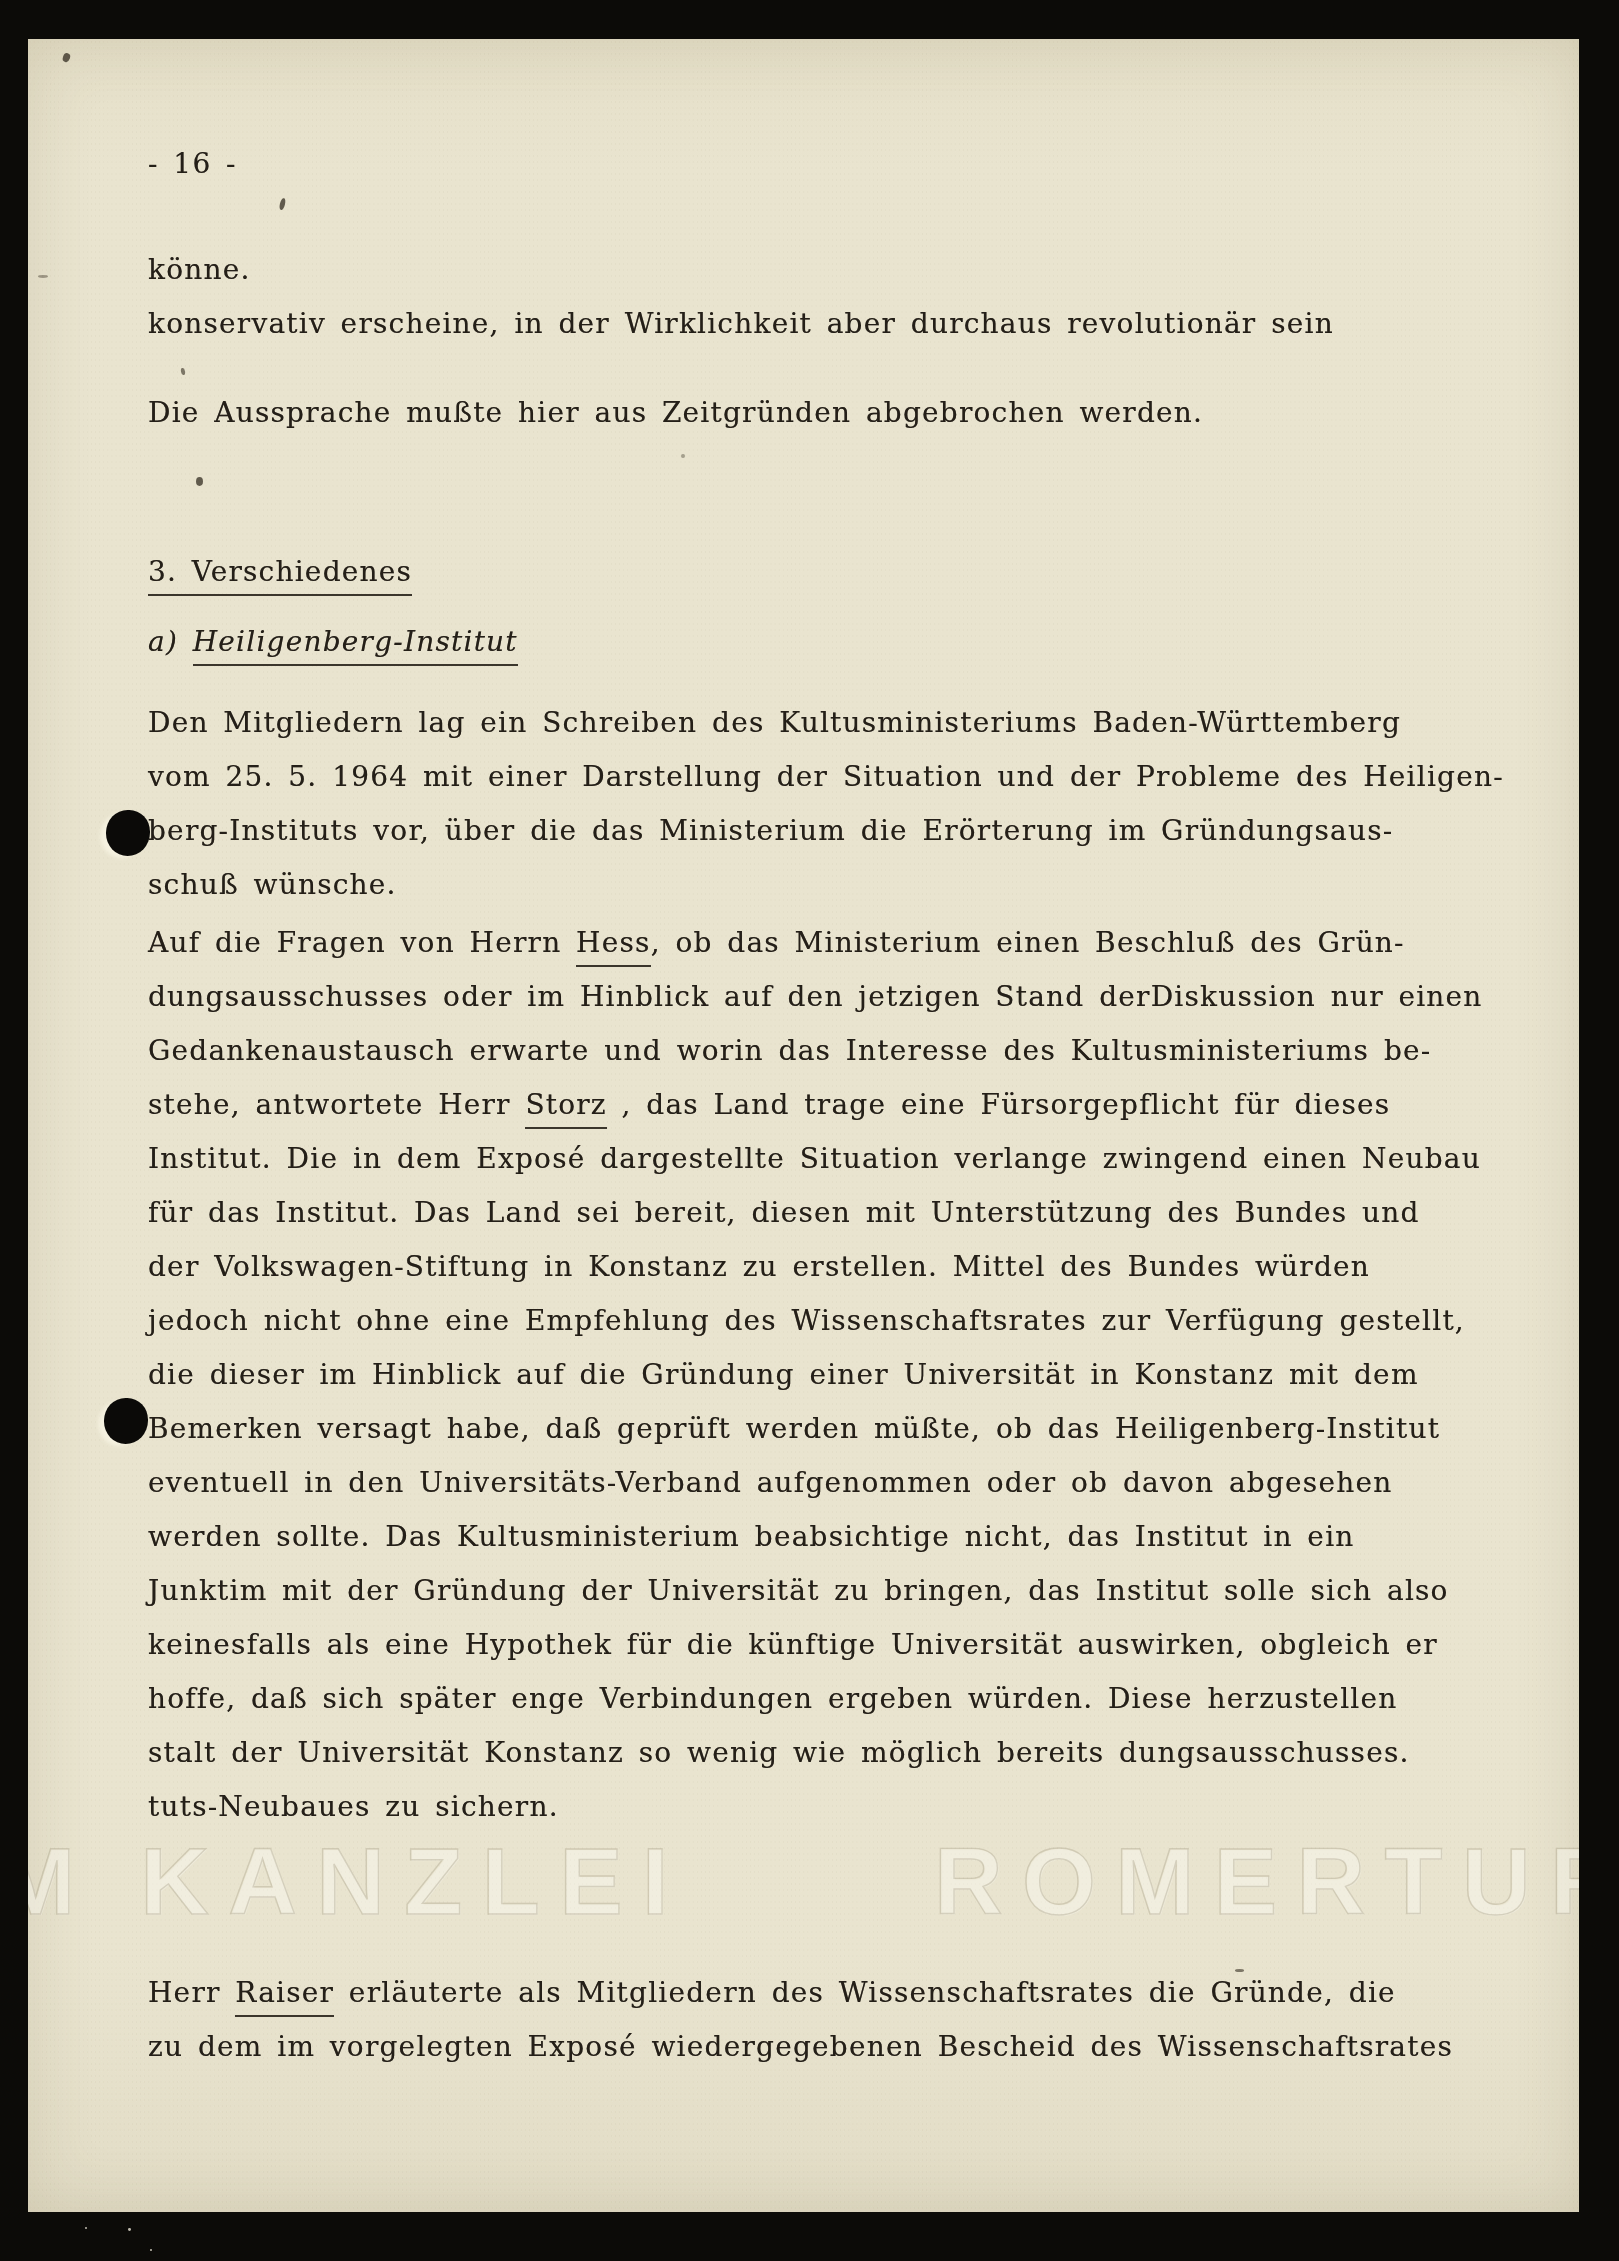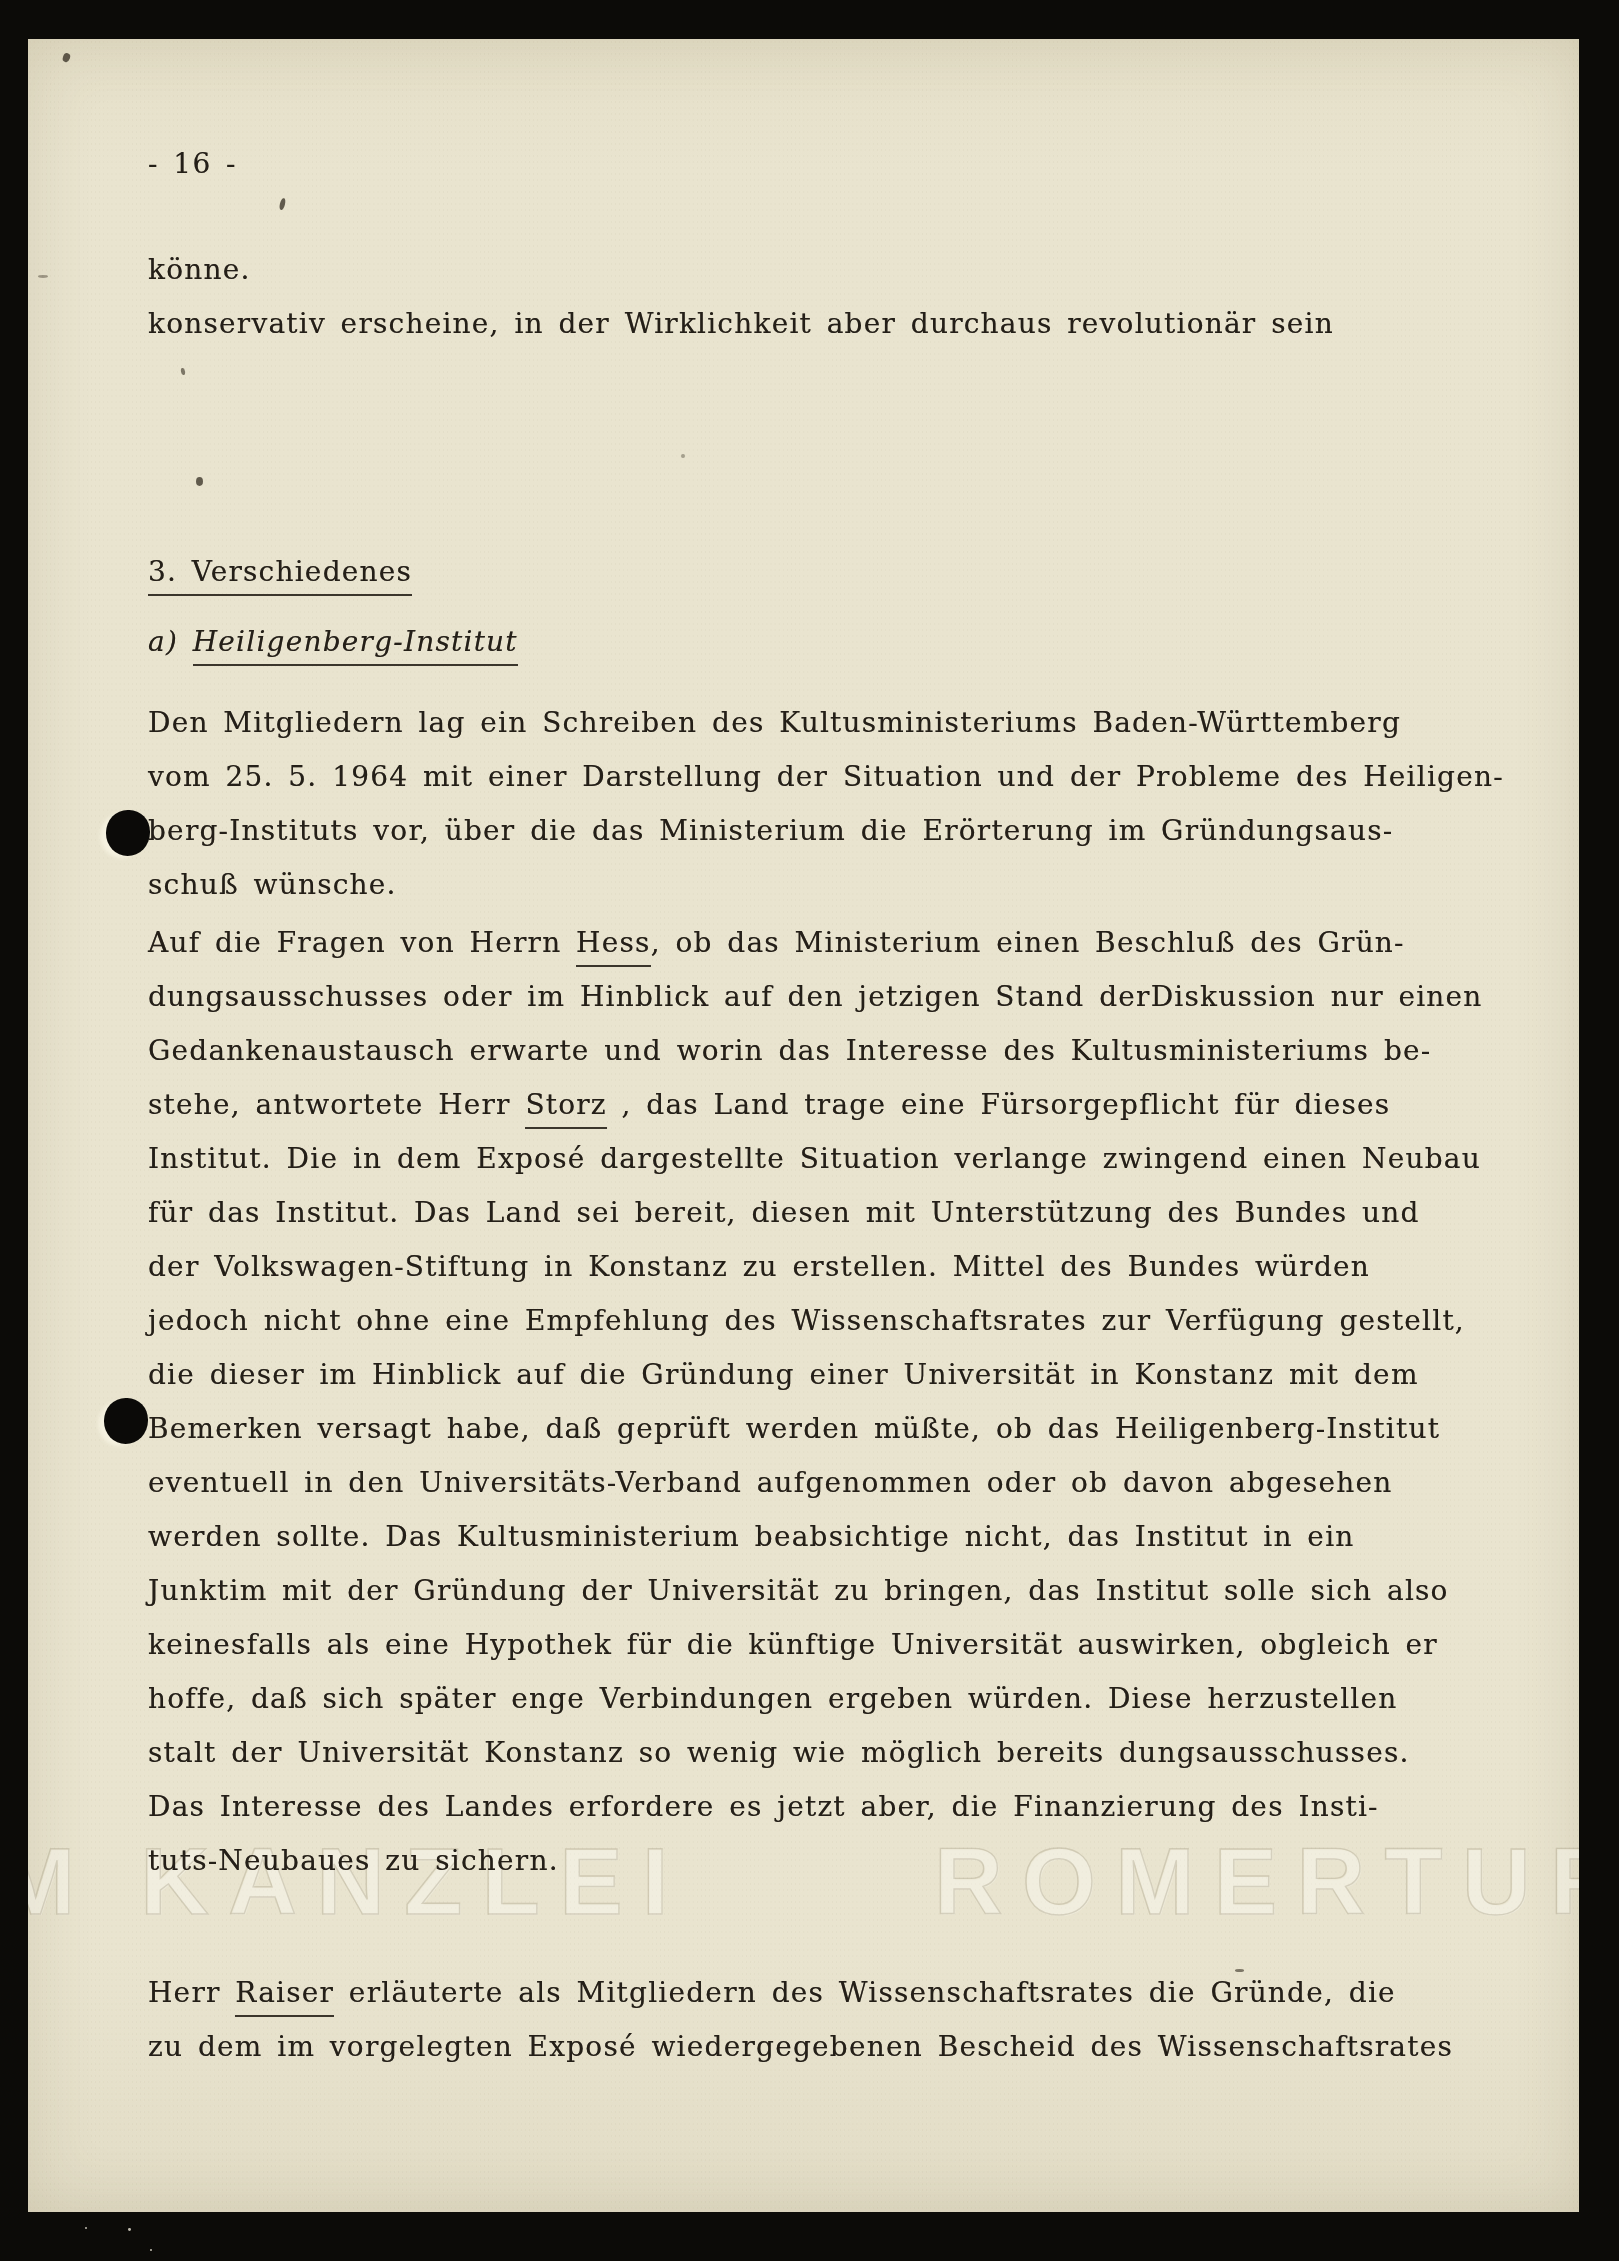--- a/index.html
+++ b/index.html
@@ -125,20 +125,23 @@
     <div class="watermark watermark-left">M KANZLEI</div>
     <div class="watermark watermark-right">ROMERTURM</div>
 
     <div class="text-layer">
       <div class="page-number">- 16 -</div>
 
     <div class="block" style="top: 204px;">
           <div class="line"><span>könne.</span></div>
           <div class="line"><span>konservativ erscheine, in der Wirklichkeit aber durchaus revolutionär sein</span></div>
         </div>
+        <div class="block" style="top: 347px;">
+          <div class="line"><span>Die Aussprache mußte hier aus Zeitgründen abgebrochen werden.</span></div>
+        </div>
         <div class="block" style="top: 506px;">
           <div class="line"><span class="u">3. Verschiedenes</span></div>
         </div>
         <div class="block" style="top: 576px; font-style: italic;">
           <div class="line"><span>a) </span><span class="u">Heiligenberg-Institut </span></div>
         </div>
         <div class="block" style="top: 657px;">
           <div class="line"><span>Den Mitgliedern lag ein Schreiben des Kultusministeriums Baden-Württemberg</span></div>
           <div class="line"><span>vom 25. 5. 1964 mit einer Darstellung der Situation und der Probleme des Heiligen-</span></div>
           <div class="line"><span>berg-Instituts vor,  über die das Ministerium die Erörterung im Gründungsaus-</span></div>
@@ -154,21 +157,20 @@
           <div class="line"><span>der Volkswagen-Stiftung in Konstanz zu erstellen.  Mittel des Bundes würden</span></div>
           <div class="line"><span>jedoch nicht ohne eine Empfehlung des Wissenschaftsrates zur Verfügung gestellt,</span></div>
           <div class="line"><span>die dieser im Hinblick auf die Gründung einer Universität in Konstanz mit dem</span></div>
           <div class="line"><span>Bemerken versagt habe,  daß geprüft werden müßte,  ob das Heiligenberg-Institut</span></div>
           <div class="line"><span>eventuell in den Universitäts-Verband aufgenommen oder ob davon abgesehen</span></div>
           <div class="line"><span>werden sollte.  Das Kultusministerium beabsichtige nicht,  das Institut in ein</span></div>
           <div class="line"><span>Junktim mit der Gründung der Universität zu bringen,  das Institut solle sich also</span></div>
           <div class="line"><span>keinesfalls als eine Hypothek für die künftige Universität auswirken,  obgleich er</span></div>
           <div class="line"><span>hoffe,  daß sich später enge Verbindungen ergeben würden.  Diese herzustellen</span></div>
           <div class="line"><span>stalt der Universität Konstanz so wenig wie möglich bereits dungsausschusses.</span></div>
-          <div class="line"><span>Das Interesse des Landes erfordere es jetzt aber,  die Finanzierung des Insti-</span></div>
           <div class="line"><span>tuts-Neubaues zu sichern.</span></div>
         </div>
         <div class="block" style="top: 1927px;">
           <div class="line"><span>Herr </span><span class="u">Raiser</span><span>  erläuterte als Mitgliedern des Wissenschaftsrates die Gründe,  die</span></div>
           <div class="line"><span>zu dem im vorgelegten Exposé wiedergegebenen Bescheid des Wissenschaftsrates</span></div>
         </div>
       </div>
 
     <div class="hole hole-1"></div>
     <div class="hole hole-2"></div>

